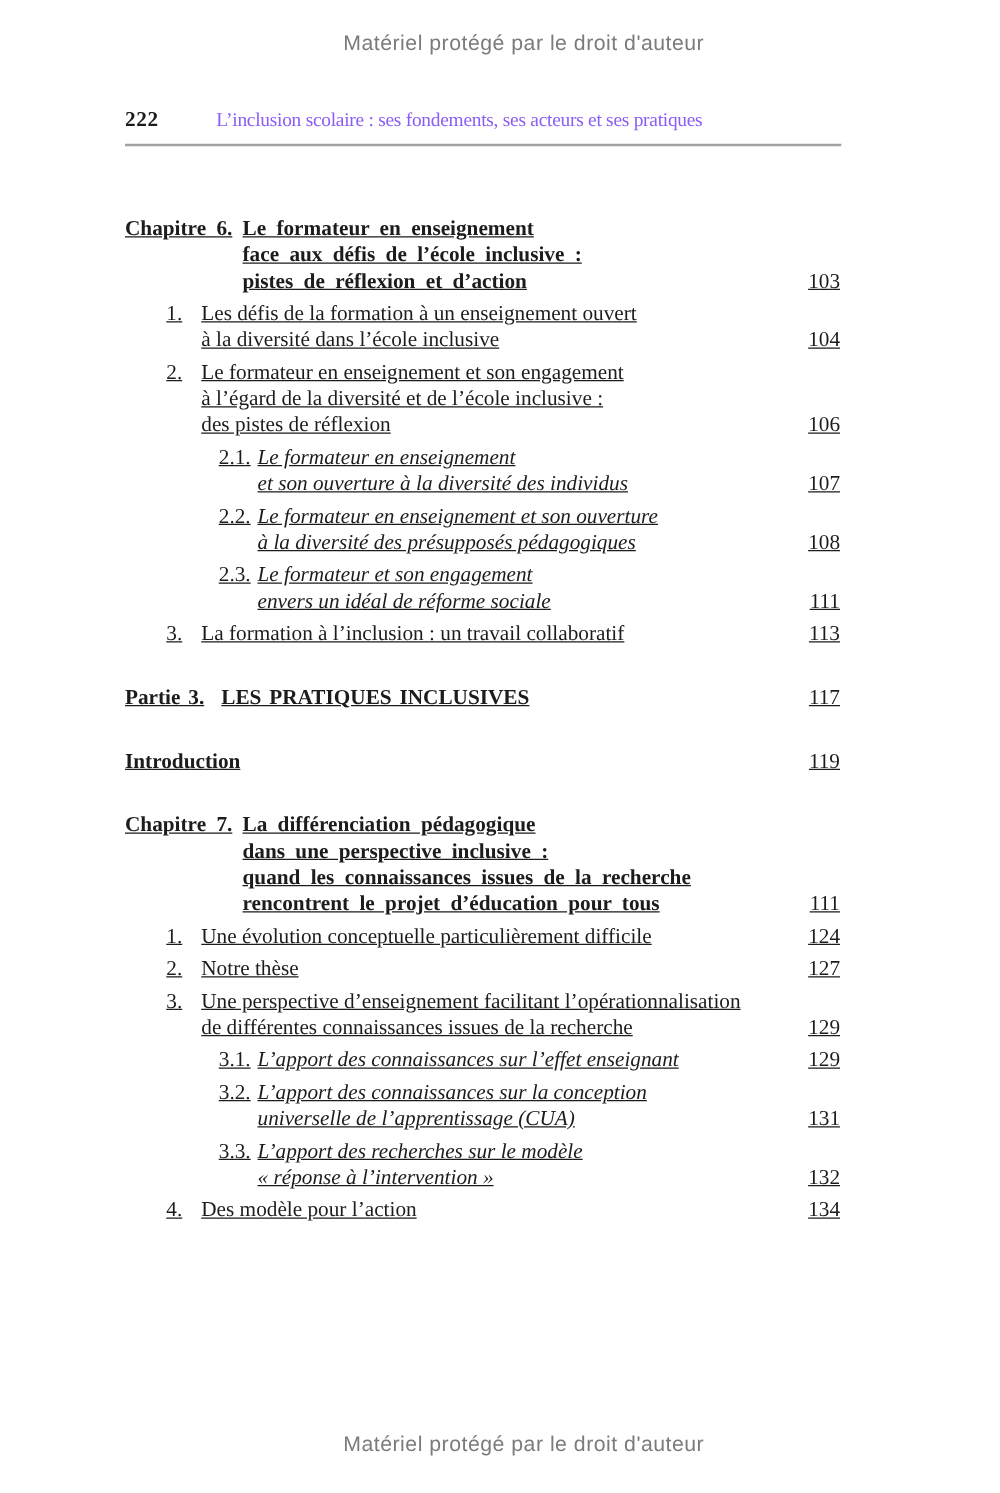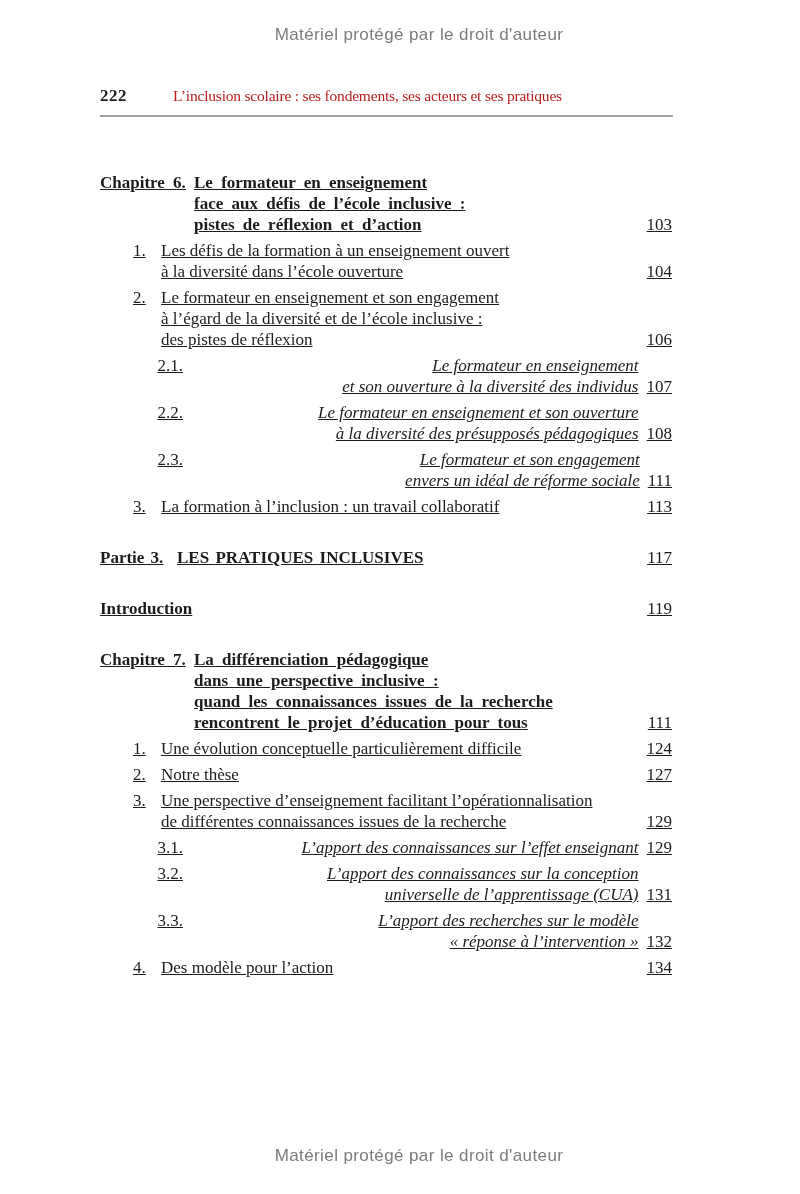--- a/index.html
+++ b/index.html
@@ -22,21 +22,21 @@
   }
   .wm-top { padding-top: 25px; }
   .wm-bottom { position: absolute; left: 0; right: 0; top: 1146px; }
 
   .header {
     margin: 41px 127px 0 100px;
     display: flex;
     align-items: baseline;
   }
   .header-num { font-weight: bold; font-size: 17px; letter-spacing: 0.5px; }
-  .header-title { margin-left: 46px; font-size: 15.5px; letter-spacing: -0.2px; color: #b91c1c; }
+  .header-title { margin-left: 46px; font-size: 15.5px; letter-spacing: -0.2px; color: #8b5cf6; }
   .header-rule { margin: 9px 127px 0 100px; border-top: 2px solid #a2a2a2; height: 0; }
 
   .toc {
     margin: 55px 128px 0 100px;
     font-size: 17px;
     line-height: 21px;
     text-decoration: underline;
   }
   .entry { display: flex; align-items: flex-end; margin-top: 5px; }
   .entry.sp-large { margin-top: 30px; }
@@ -52,21 +52,21 @@
     font-size: 17px;
     word-spacing: normal;
   }
 
   .type-chapter { font-weight: bold; word-spacing: 4px; }
   .type-chapter .entry-label { width: 94px; }
 
   .type-item { margin-left: 33px; }
   .type-item .entry-label { width: 28px; }
 
-  .type-subitem { margin-left: 52px; text-align: right; }
+  .type-subitem { margin-left: 75px; }
   .type-subitem .entry-label { width: 31px; }
   .type-subitem .entry-lines { font-style: italic; }
 
   .type-part { font-weight: bold; word-spacing: 2px; gap: 23px; }
   .type-part .entry-label { width: 77px; }
 
   .type-intro { font-weight: bold; }
 </style>
 </head>
 <body>
@@ -91,21 +91,21 @@
             <div class="line">pistes de réflexion et d’action</div>
           </div>
         </div>
         <span class="entry-page">103</span>
       </div>
       <div class="entry type-item">
         <div class="entry-main">
           <span class="entry-label">1.</span>
           <div class="entry-lines">
             <div class="line">Les défis de la formation à un enseignement ouvert</div>
-            <div class="line">à la diversité dans l’école ouverture</div>
+            <div class="line">à la diversité dans l’école inclusive</div>
           </div>
         </div>
         <span class="entry-page">104</span>
       </div>
       <div class="entry type-item">
         <div class="entry-main">
           <span class="entry-label">2.</span>
           <div class="entry-lines">
             <div class="line">Le formateur en enseignement et son engagement</div>
             <div class="line">à l’égard de la diversité et de l’école inclusive :</div>

